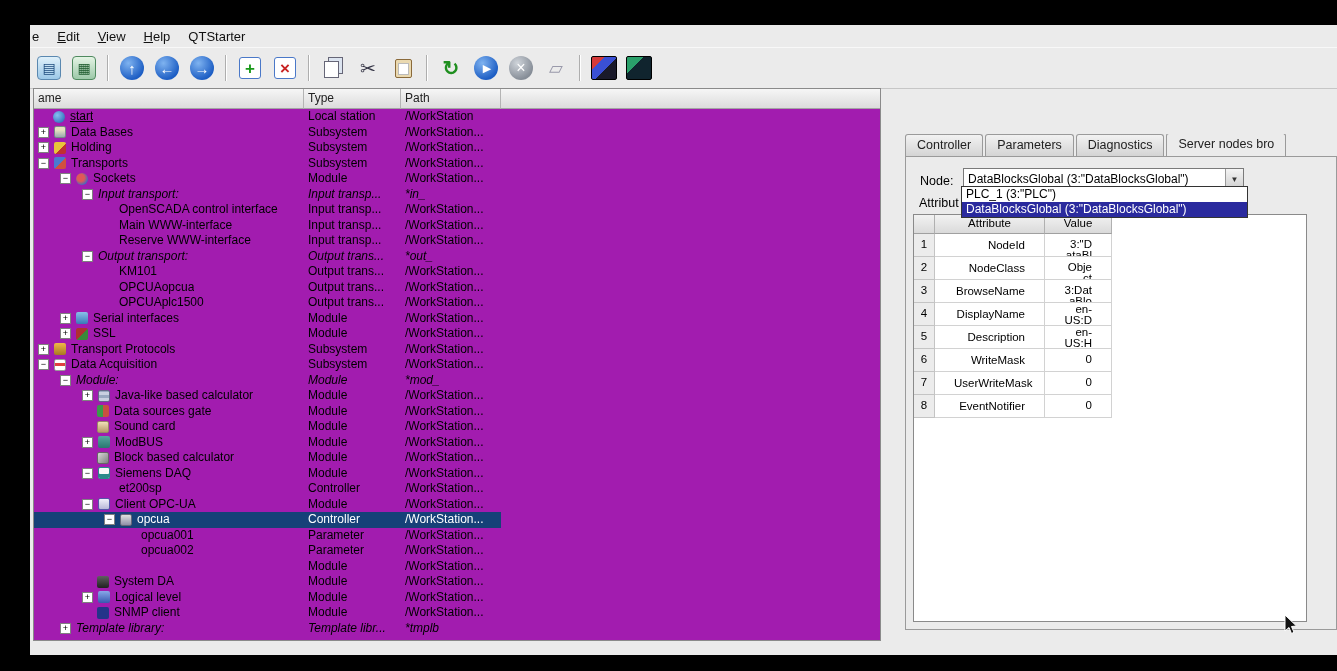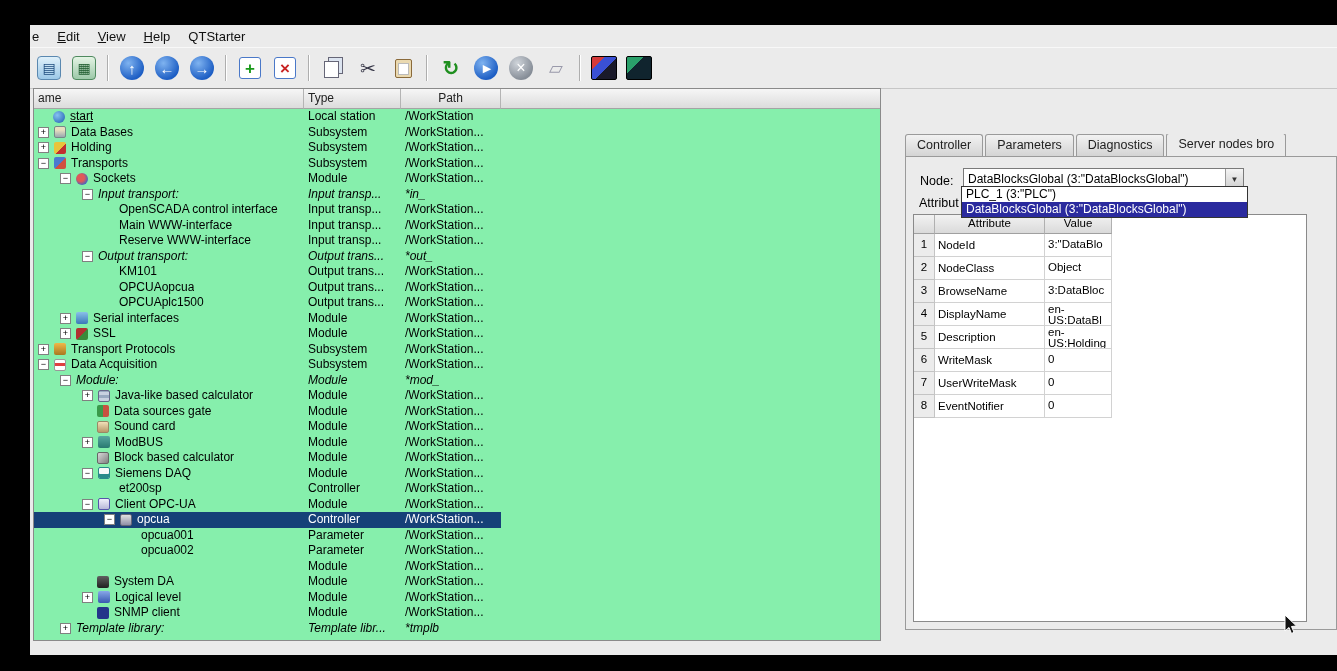--- a/index.html
+++ b/index.html
@@ -37,26 +37,26 @@
   .g.paste-icon{width:15px;height:17px;background:#ead9b0;border:1px solid #8a6a3a;border-radius:2px;position:relative;}
   .g.paste-icon::before{content:"";position:absolute;left:2px;top:3px;right:2px;bottom:2px;background:#fff;border:1px solid #bbb;}
   .g.refresh-icon{color:#1f8f1f;font-size:20px;font-weight:bold;}
   .g.eraser-icon{color:#99a;font-size:18px;}
   .g.qtstarter-window-icon{width:24px;height:22px;border:1px solid #000;border-radius:2px;
      background:linear-gradient(135deg,#d43a3a 0 28%,#3a50d4 28% 55%,#1a1a2a 55%);}
   .g.qtstarter-screen-icon{width:24px;height:22px;border:1px solid #000;border-radius:2px;
      background:linear-gradient(135deg,#2aa06a 0 35%,#10242e 35%);}
 
   
-  .tree-panel{position:absolute;left:3px;top:63px;width:848px;height:553px;background:#86efac;
+  .tree-panel{position:absolute;left:3px;top:63px;width:848px;height:553px;background:#a21caf;
      border:1px solid #8a8a8a;box-sizing:border-box;overflow:hidden;}
   .tree-header{display:flex;height:20px;font-size:12px;color:#222;}
   .th{box-sizing:border-box;padding:2px 4px;border-right:1px solid #b4b4b4;border-bottom:1px solid #a4a4a4;
       background:linear-gradient(#f6f6f6,#dcdcdc);white-space:nowrap;overflow:hidden;}
-  .th.name{width:270px;} .th.type{width:97px;} .th.path{width:100px;text-align:center;}
+  .th.name{width:270px;} .th.type{width:97px;} .th.path{width:100px;}
   .th.fill{flex:1;border-right:none;}
   .tree-rows{font-size:12px;color:#000;}
   .trow{display:flex;height:15.5px;line-height:15.5px;white-space:nowrap;cursor:default;}
   .c{box-sizing:border-box;overflow:hidden;}
   .c.name{width:270px;display:flex;align-items:center;}
   .c.type{width:97px;padding-left:4px;}
   .c.path{width:100px;padding-left:4px;}
   .c.fill{flex:1;}
   .trow.ital{font-style:italic;}
   .trow.sel .c.name,.trow.sel .c.type,.trow.sel .c.path{background:#164178;color:#fff;}
@@ -112,21 +112,21 @@
   .at-header{display:flex;height:19px;}
   .at-corner{width:21px;flex:none;background:linear-gradient(#f2f2f2,#dadada);
        border-right:1px solid #b0b0b0;border-bottom:1px solid #a0a0a0;box-sizing:border-box;}
   .at-h{box-sizing:border-box;background:linear-gradient(#f2f2f2,#dadada);border-right:1px solid #b0b0b0;
        border-bottom:1px solid #a0a0a0;text-align:center;padding-top:2px;flex:none;}
   .at-h.attr{width:110px;} .at-h.val{width:67px;}
   .at-row{display:flex;height:23px;}
   .at-num{width:21px;flex:none;background:#ececec;border-right:1px solid #c4c4c4;border-bottom:1px solid #c4c4c4;
        text-align:center;padding-top:4px;box-sizing:border-box;}
   .at-cell{box-sizing:border-box;border-right:1px solid #d2d2d2;border-bottom:1px solid #d2d2d2;
-       padding:0 3px;overflow:hidden;flex:none;}
+       padding:0 19px;overflow:hidden;flex:none;text-align:right;}
   .at-cell.attr{width:110px;white-space:nowrap;padding-top:5px;}
   .at-cell.val{width:67px;line-height:10.5px;word-wrap:break-word;}
 
   .cursor{position:absolute;left:1284px;top:614px;z-index:9;}
 </style>
 </head>
 <body>
 
 <div class="window" data-name="app-window">
 

